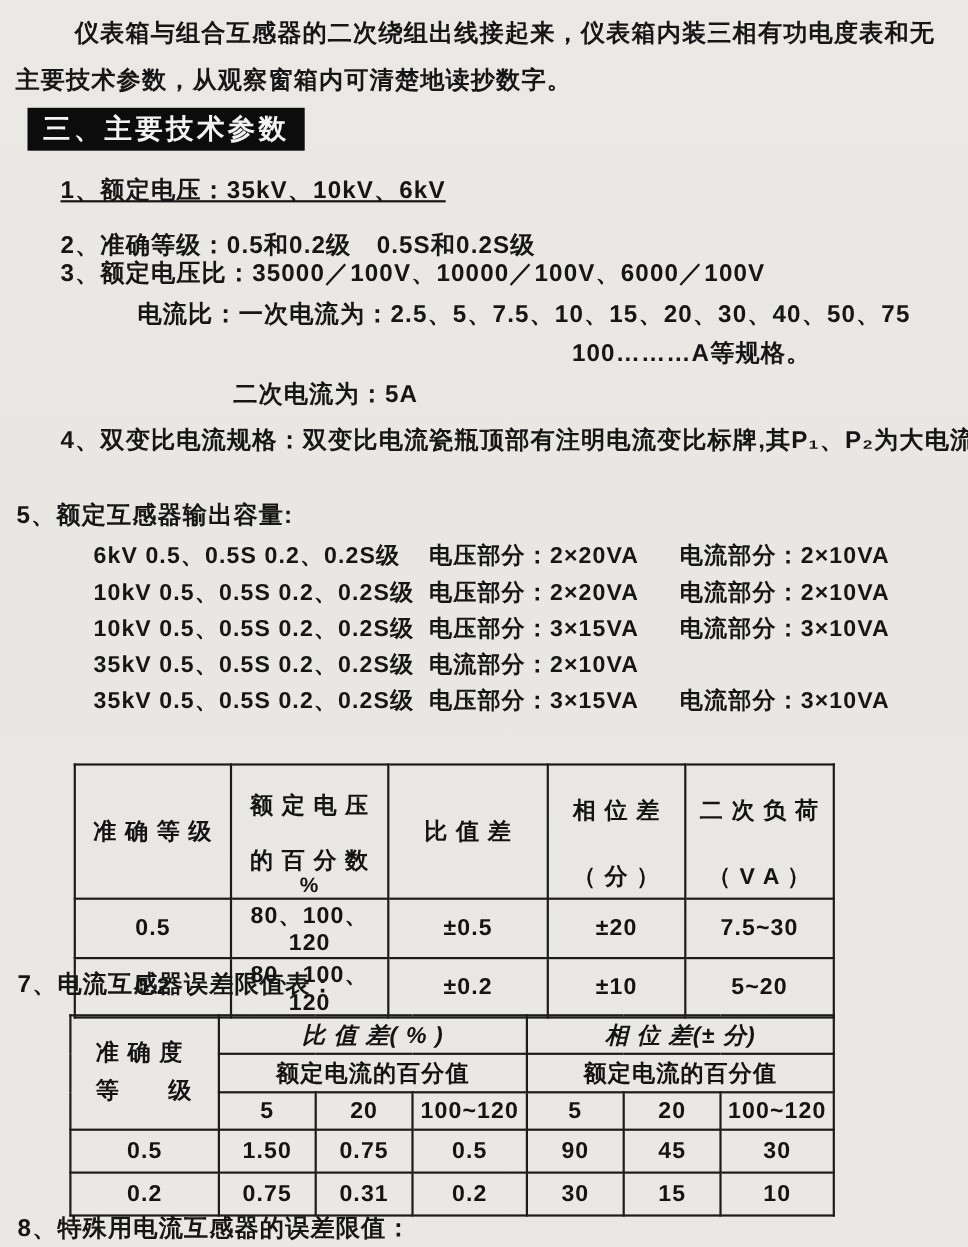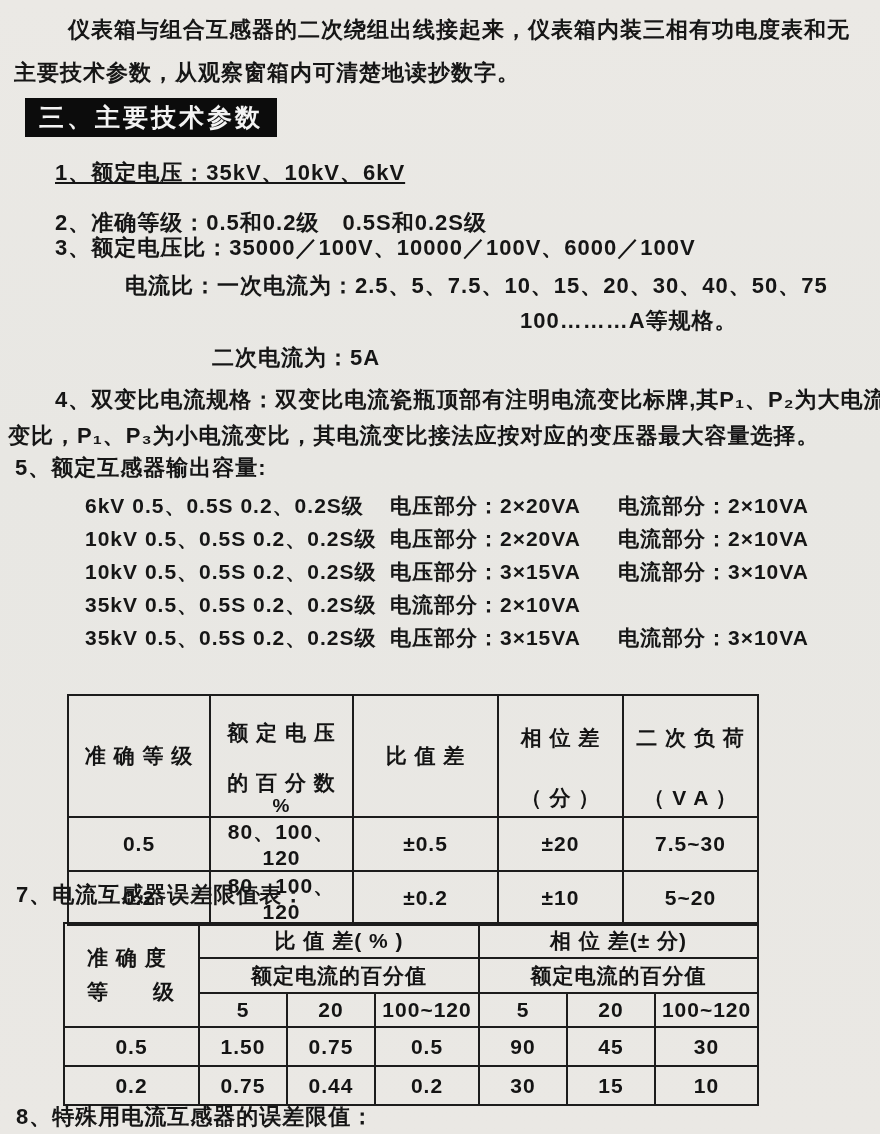--- a/index.html
+++ b/index.html
@@ -26,21 +26,21 @@
   .cap-c3{width:230px;}
   table{border-collapse:collapse;position:absolute;table-layout:fixed;background:transparent;}
   td{border:2px solid #1c1c1c;text-align:center;vertical-align:middle;
      font-size:21px;font-weight:600;color:#141414;padding:0;letter-spacing:1px;}
   .pt-table{left:67px;top:694px;width:690px;}
   .pt-table td.hdr{height:84px;}
   .pt-table td.row{height:40px;}
   .ct-table{left:63px;top:922px;width:694px;}
   .small-line{display:block;line-height:26px;margin-top:24px;}
   .pct-sign{display:block;line-height:20px;font-size:19px;}
-  .ct-g{height:33px;}
+  .ct-g{height:33px;font-style:italic;}
   .ct-s{height:33px;}
   .ct-p{height:32px;}
   .ct-r{height:37px;}
   .corner-line{display:block;line-height:34px;text-align:left;padding-left:22px;}
 </style>
 </head>
 <body>
 
 <div class="page">
 
@@ -49,21 +49,20 @@
 
   <div class="title-box">三、主要技术参数</div>
 
   <div class="txt" style="left:55px;top:158px;text-decoration:underline;">1、额定电压：35kV、10kV、6kV</div>
   <div class="txt" style="left:55px;top:208px;">2、准确等级：0.5和0.2级　0.5S和0.2S级</div>
   <div class="txt" style="left:55px;top:233px;">3、额定电压比：35000／100V、10000／100V、6000／100V</div>
   <div class="txt" style="left:125px;top:271px;">电流比：一次电流为：2.5、5、7.5、10、15、20、30、40、50、75</div>
   <div class="txt" style="left:520px;top:306px;">100………A等规格。</div>
   <div class="txt" style="left:212px;top:343px;">二次电流为：5A</div>
   <div class="txt" style="left:55px;top:385px;">4、双变比电流规格：双变比电流瓷瓶顶部有注明电流变比标牌,其P₁、P₂为大电流</div>
-  <div class="txt" style="left:8px;top:421px;">变比，P₁、P₃为小电流变比，其电流变比接法应按对应的变压器最大容量选择。</div>
   <div class="txt" style="left:15px;top:453px;">5、额定互感器输出容量:</div>
 
   <div class="cap-rows">
     <div class="cap-row">
       <span class="cap-c1">6kV  0.5、0.5S 0.2、0.2S级</span>
       <span class="cap-c2">电压部分：2×20VA</span>
       <span class="cap-c3">电流部分：2×10VA</span>
     </div>
     <div class="cap-row">
       <span class="cap-c1">10kV 0.5、0.5S 0.2、0.2S级</span>
@@ -168,21 +167,21 @@
       <td class="ct-r">1.50</td>
       <td class="ct-r">0.75</td>
       <td class="ct-r">0.5</td>
       <td class="ct-r">90</td>
       <td class="ct-r">45</td>
       <td class="ct-r">30</td>
     </tr>
     <tr>
       <td class="ct-r">0.2</td>
       <td class="ct-r">0.75</td>
-      <td class="ct-r">0.44</td>
+      <td class="ct-r">0.31</td>
       <td class="ct-r">0.2</td>
       <td class="ct-r">30</td>
       <td class="ct-r">15</td>
       <td class="ct-r">10</td>
     </tr>
   </tbody>
     </table>
 
   <div class="txt" style="left:16px;top:1102px;">8、特殊用电流互感器的误差限值：</div>
 

